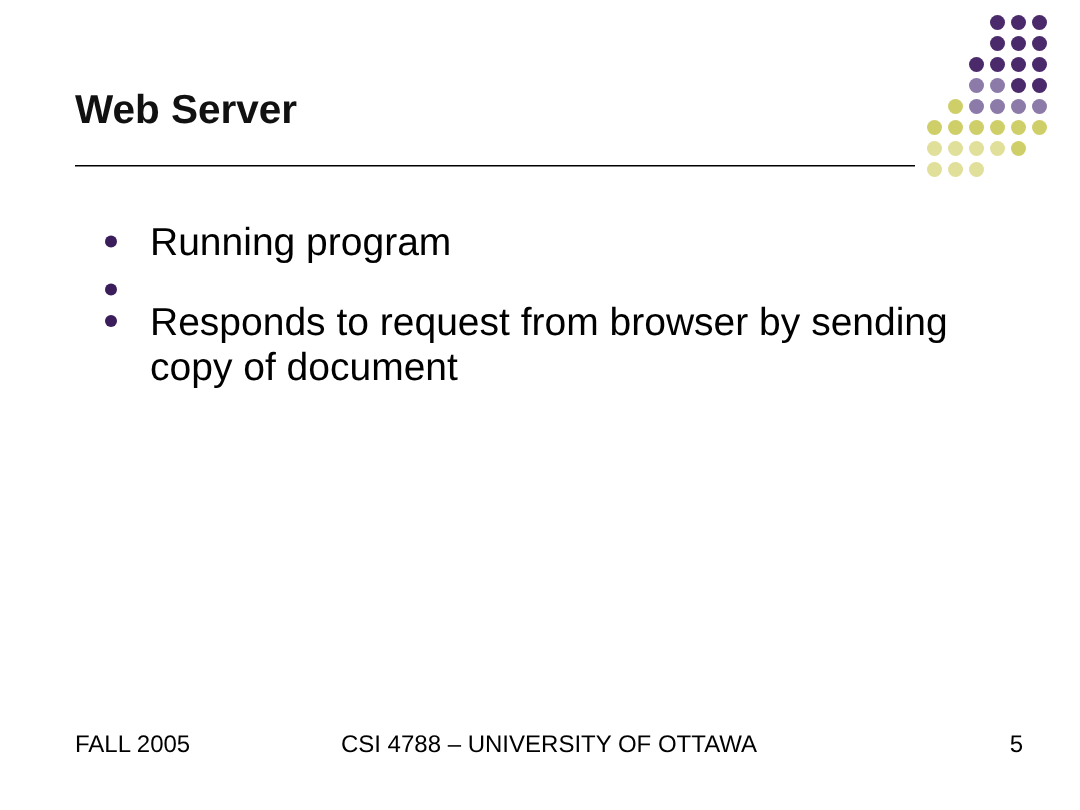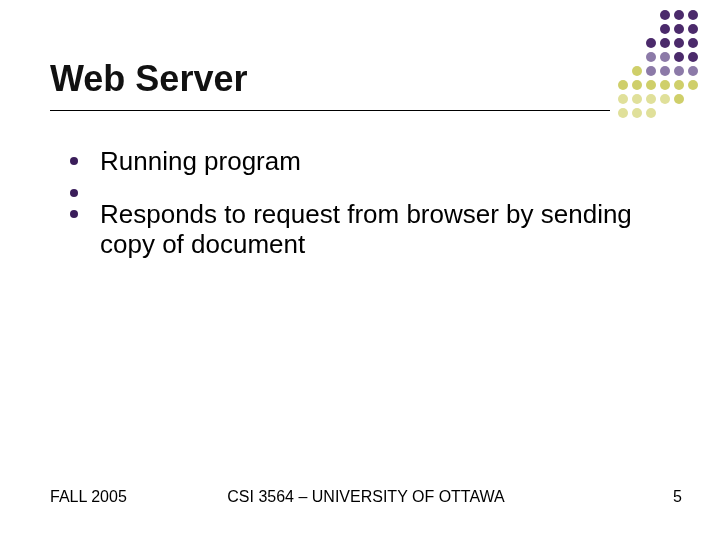--- a/index.html
+++ b/index.html
@@ -34,21 +34,21 @@
   .dot.dark { background: #4b2a6b; }
   .dot.med  { background: #8c7aa8; }
   .dot.lite { background: #cfcf6a; }
   .dot.lite2{ background: #e0e09a; }
   .dot.none { background: transparent; }
 
   .title {
     position: absolute;
     top: 58px;
     left: 50px;
-    font-size: 36px;
+    font-size: 27px;
     font-weight: bold;
     color: #111;
   }
   .rule {
     position: absolute;
     top: 110px;
     left: 50px;
     width: 560px;
     height: 1px;
     background: #000;
@@ -165,17 +165,17 @@
       <span class="bullet"></span>
     </div>
     <div class="item">
       <span class="bullet"></span>
       <span class="item-text">Responds to request from browser by sending copy of document</span>
     </div>
   </div>
 
   <div class="footer">
     <span class="left">FALL 2005</span>
-    <span class="center">CSI 3564 – UNIVERSITY OF OTTAWA</span>
+    <span class="center">CSI 4788 – UNIVERSITY OF OTTAWA</span>
     <span class="right">5</span>
   </div>
 
 </div>
 
 </body></html>

